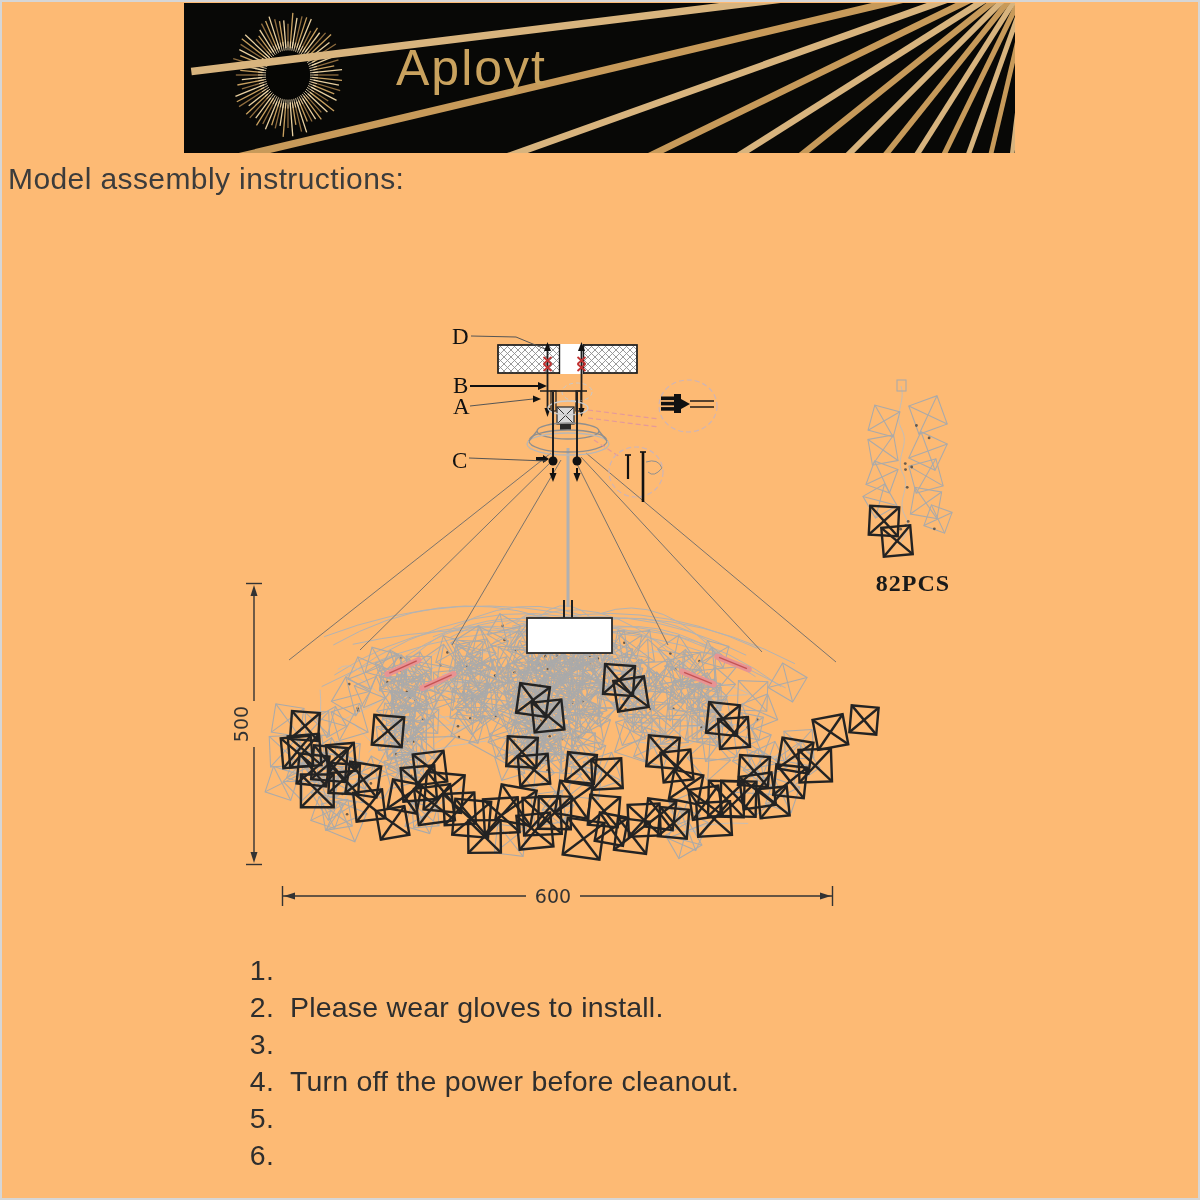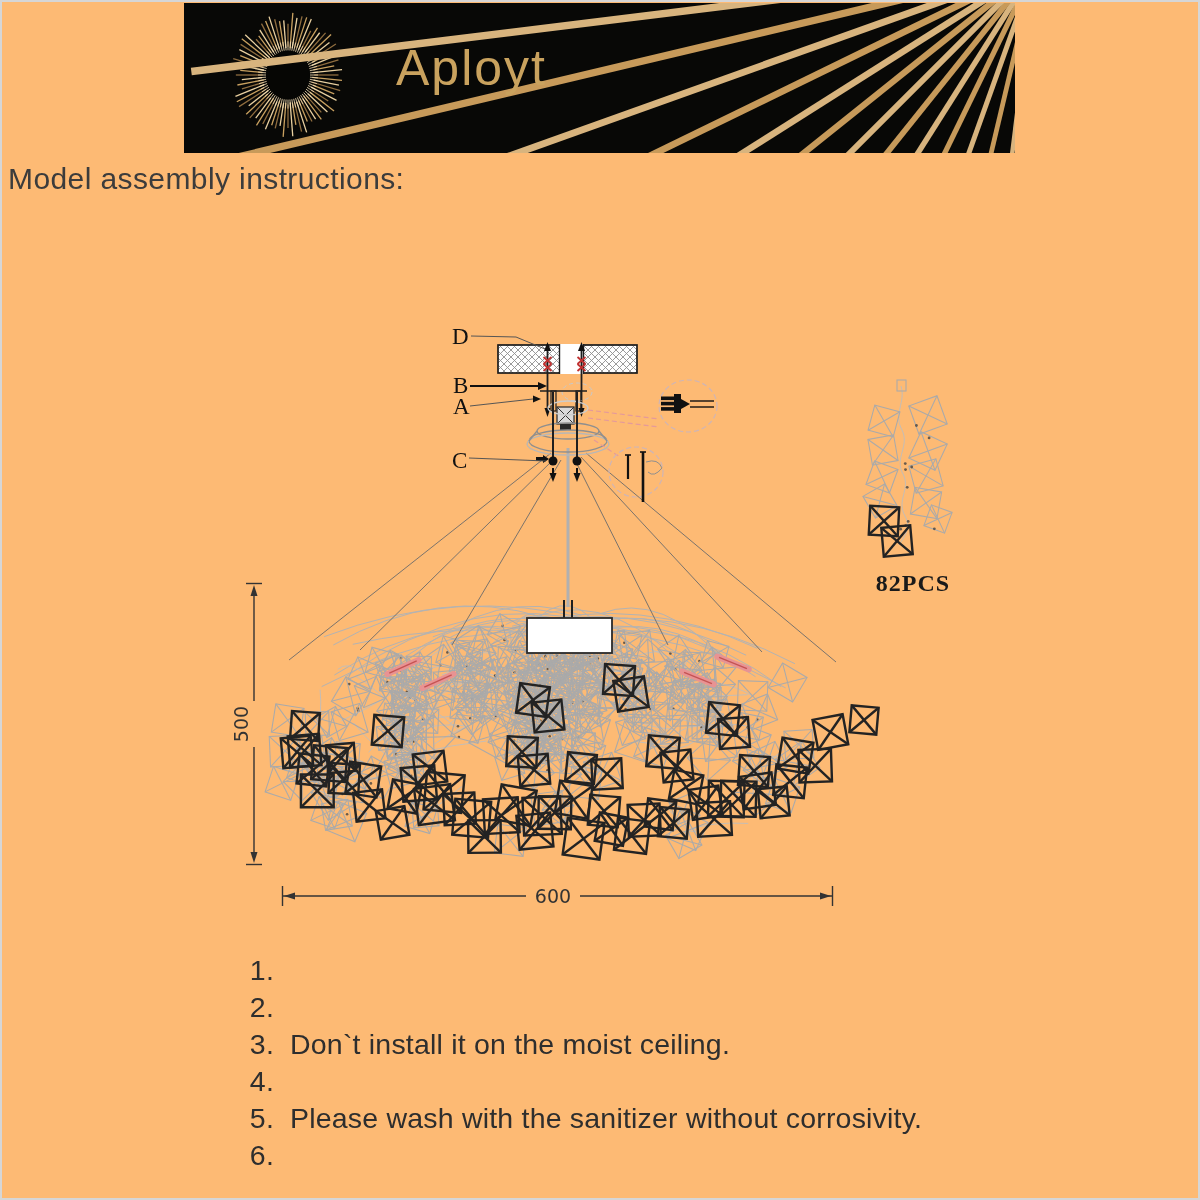--- a/index.html
+++ b/index.html
@@ -2192,29 +2192,29 @@
 
     <text x="913" y="591" text-anchor="middle" class="pcs">82PCS</text>
   </svg>
 
   <div class="instructions">
     <div class="irow">
       <span class="inum">1.</span>
       </div>
     <div class="irow">
       <span class="inum">2.</span>
+      <span>Please wear gloves to install.</span>
       </div>
     <div class="irow">
       <span class="inum">3.</span>
-      <span>Don`t install it on the moist ceiling.</span>
       </div>
     <div class="irow">
       <span class="inum">4.</span>
+      <span>Turn off the power before cleanout.</span>
       </div>
     <div class="irow">
       <span class="inum">5.</span>
-      <span>Please wash with the sanitizer without corrosivity.</span>
       </div>
     <div class="irow">
       <span class="inum">6.</span>
       </div>
   </div>
 </div>
 
 </body></html>

